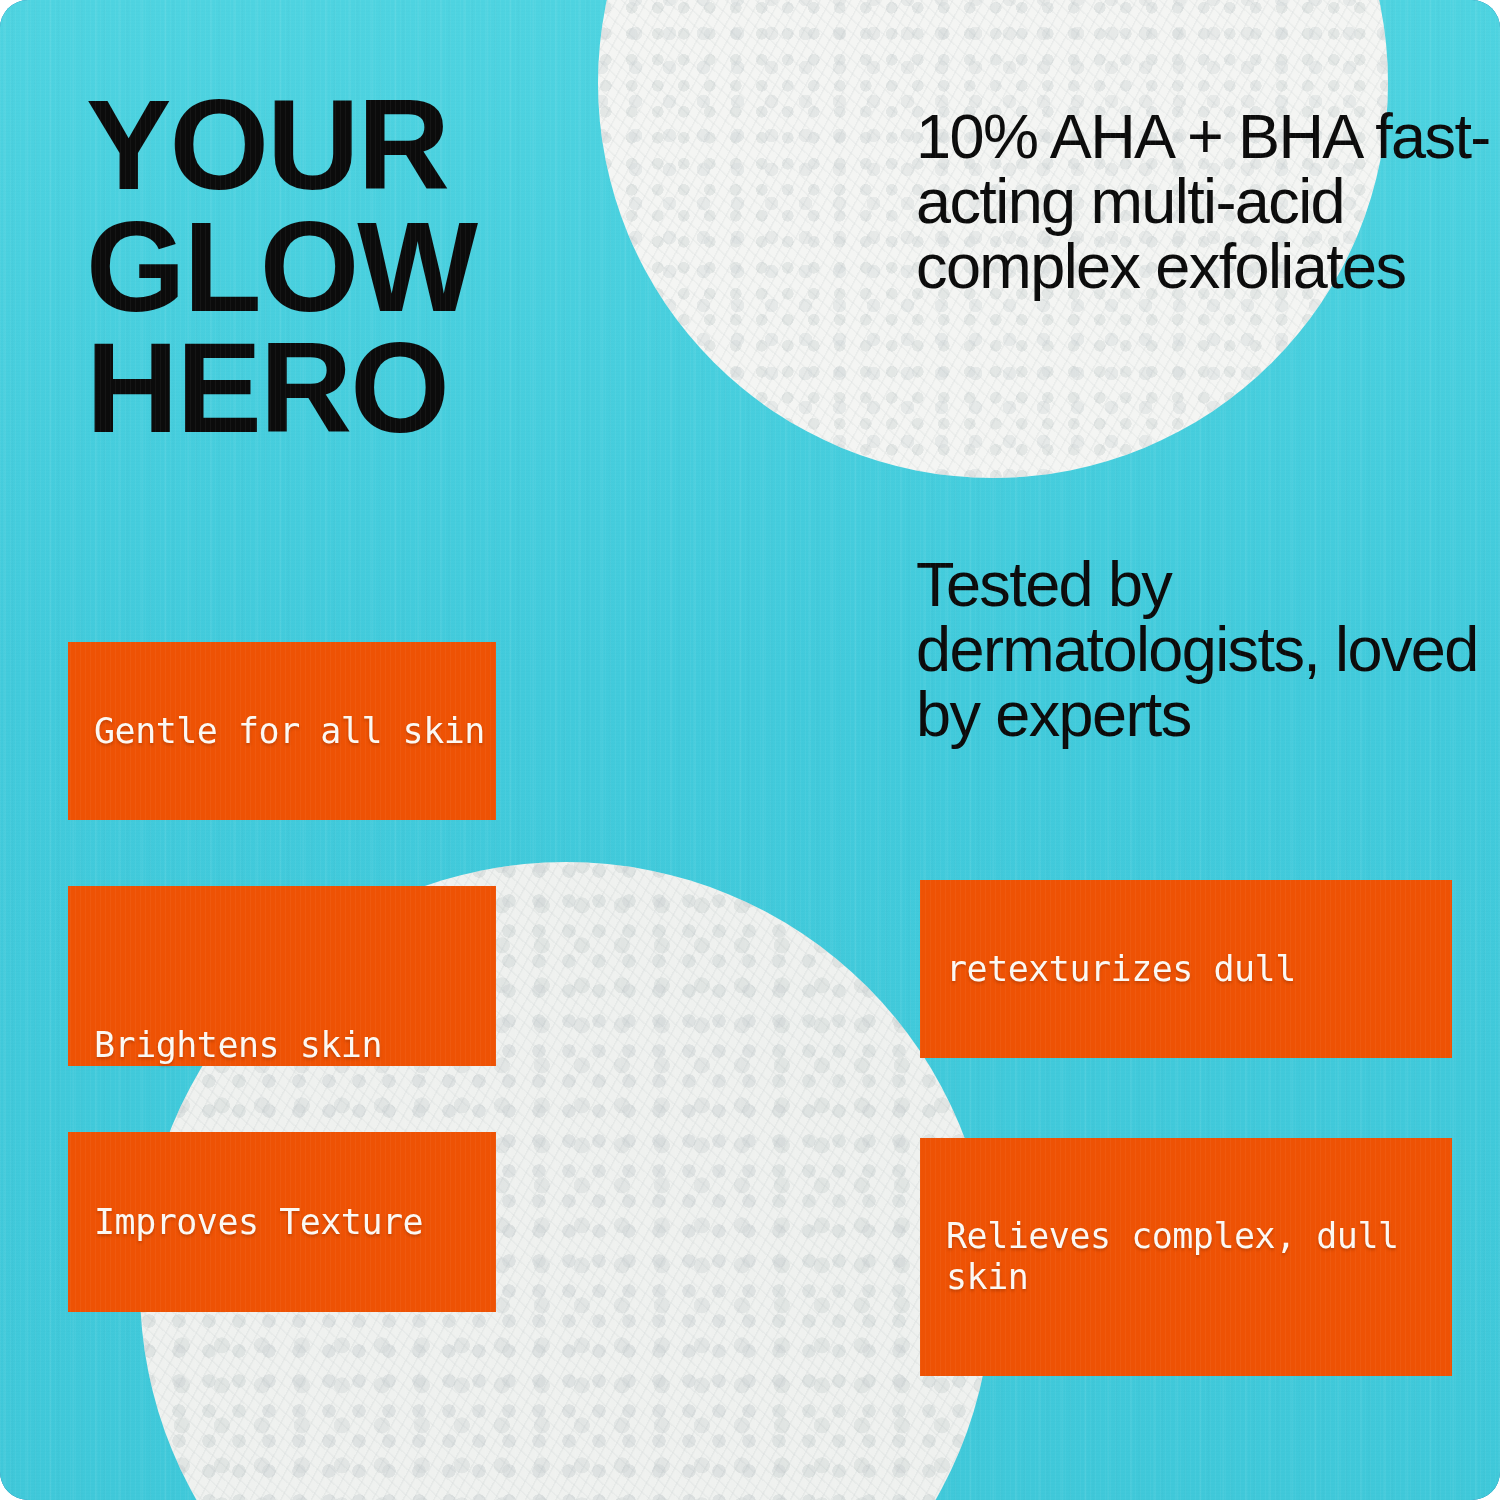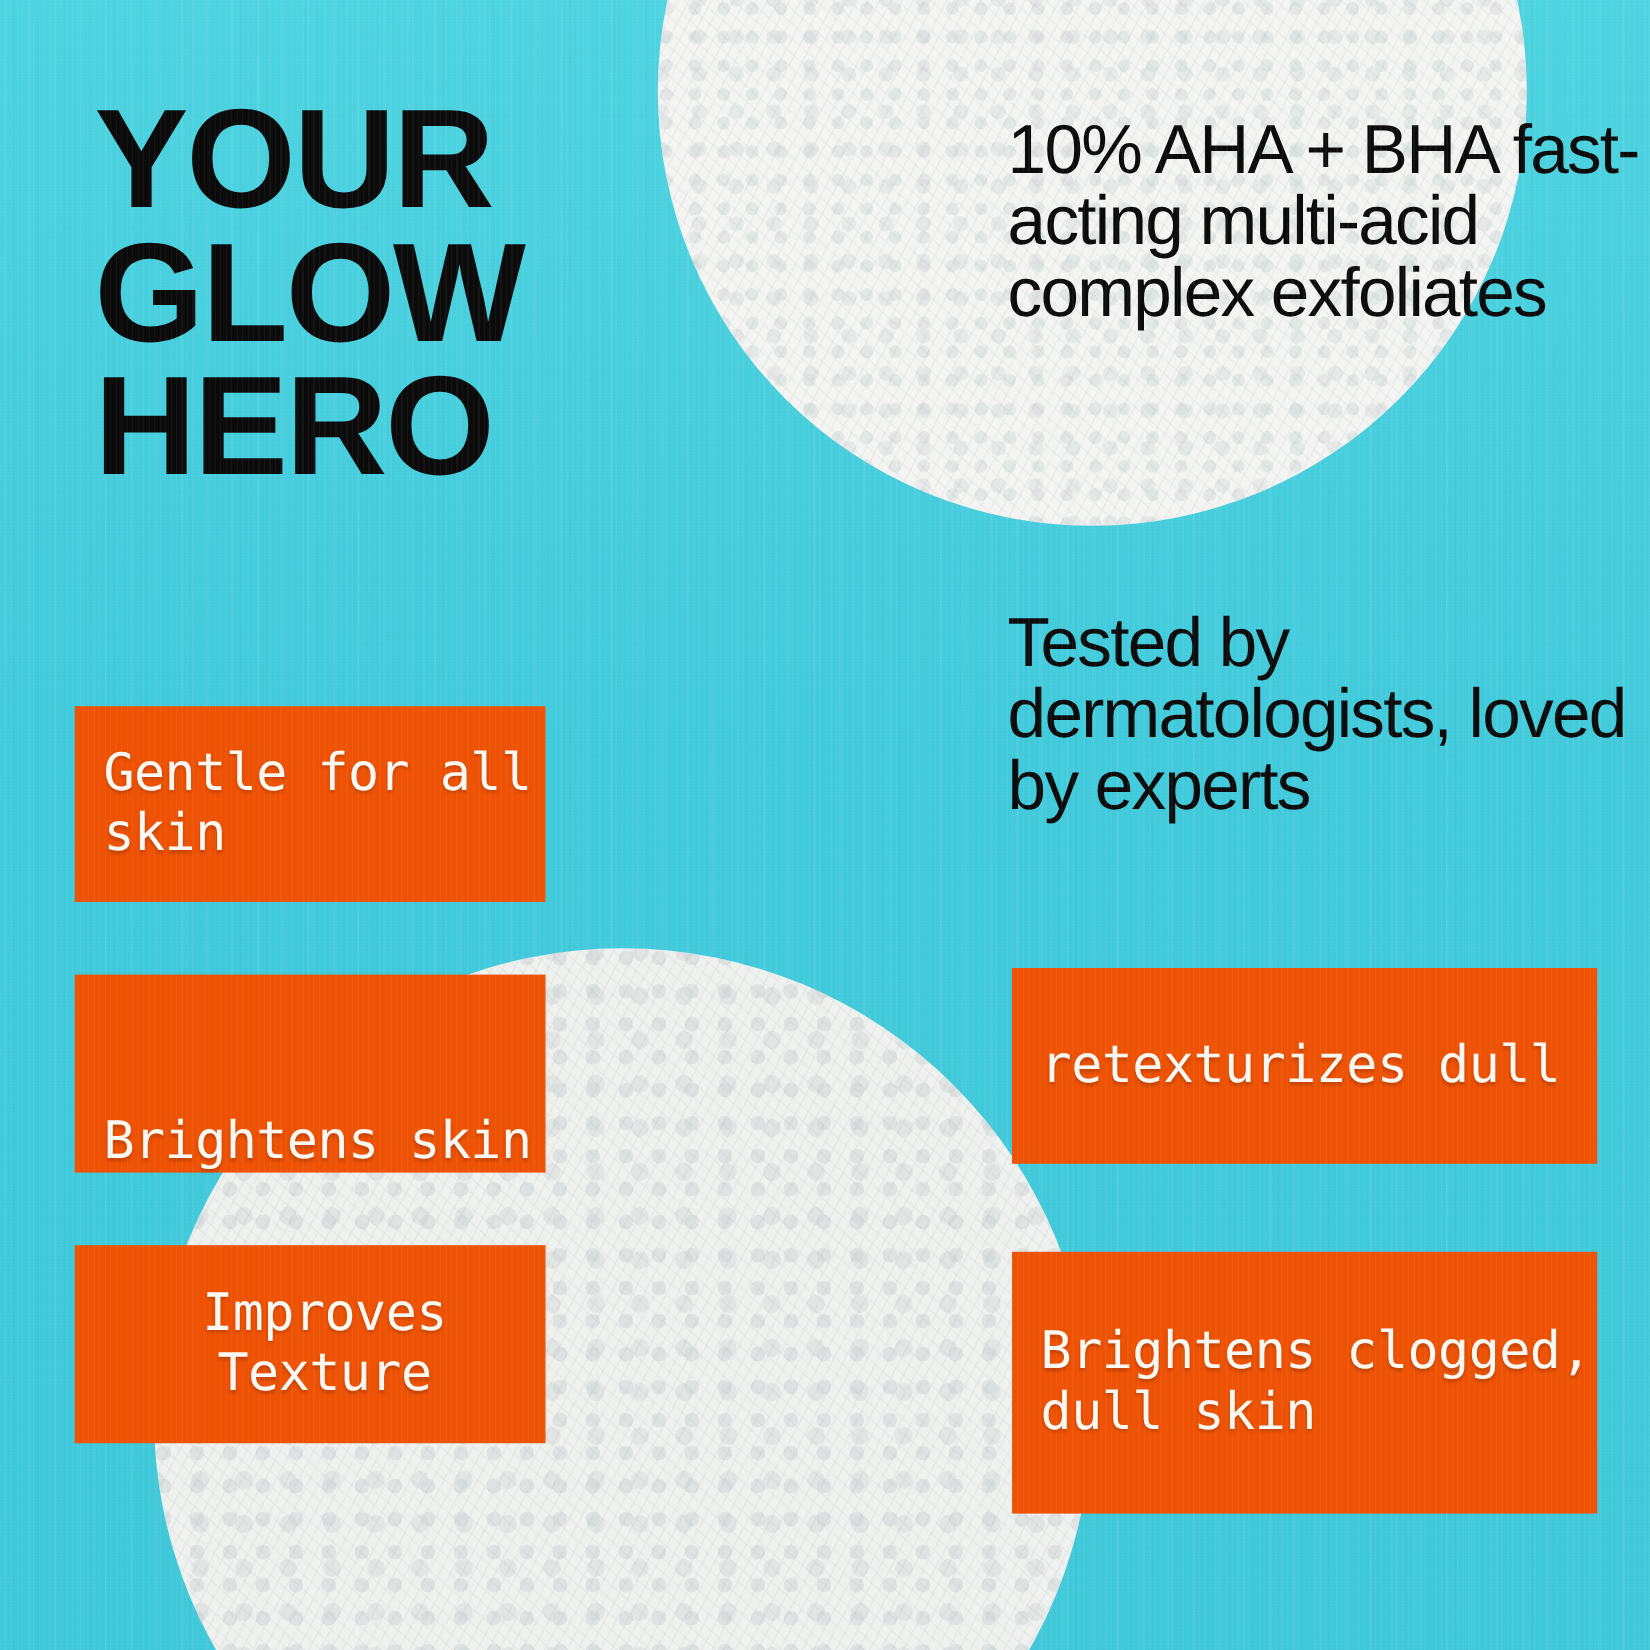--- a/index.html
+++ b/index.html
@@ -8,20 +8,21 @@
     background: #ffffff;
   }
 
   #poster {
     position: relative;
     width: 1500px;
     height: 1500px;
     overflow: hidden;
     background: #0369a1;
     font-family: "Liberation Sans", sans-serif;
+    border-radius: 28px;
     -webkit-font-smoothing: antialiased;
   }
 
   
   .bg-base {
     position: absolute;
     inset: 0;
     background:
       linear-gradient(180deg, #4ED4E1 0%, #41CBDC 45%, #3FC9DA 100%);
   }
@@ -143,21 +144,21 @@
 
   
   .badge {
     position: absolute;
     background: #EE5204;
     box-sizing: border-box;
     display: flex;
     align-items: center;
     color: #FBF8F3;
     font-family: "DejaVu Sans Mono", "Liberation Mono", monospace;
-    font-size: 47px;
+    font-size: 35px;
     line-height: 1.16;
     letter-spacing: -0.5px;
     text-shadow: 0 2px 3px rgba(90,26,0,.30);
   }
   .badge .btxt { display: block; padding: 0 0 0 26px; }
 
   
   #badge-gentle    { left: 68px; top: 642px;  width: 428px; height: 178px; }
   #badge-brightens { left: 68px; top: 886px;  width: 428px; height: 180px; align-items: flex-end; }
   #badge-improves  { left: 68px; top: 1132px; width: 428px; height: 180px; text-align: center; }
@@ -211,19 +212,19 @@
 
     <div class="badge" id="badge-improves">
       <span class="btxt">Improves Texture</span>
     </div>
 
     <div class="badge" id="badge-retexturizes">
       <span class="btxt">retexturizes dull</span>
     </div>
 
     <div class="badge" id="badge-relieves">
-      <span class="btxt">Brightens clogged, dull skin</span>
+      <span class="btxt">Relieves complex, dull skin</span>
     </div>
 
   </div>
 
   <div class="print-overlay"></div>
 </div>
 
 </body></html>

